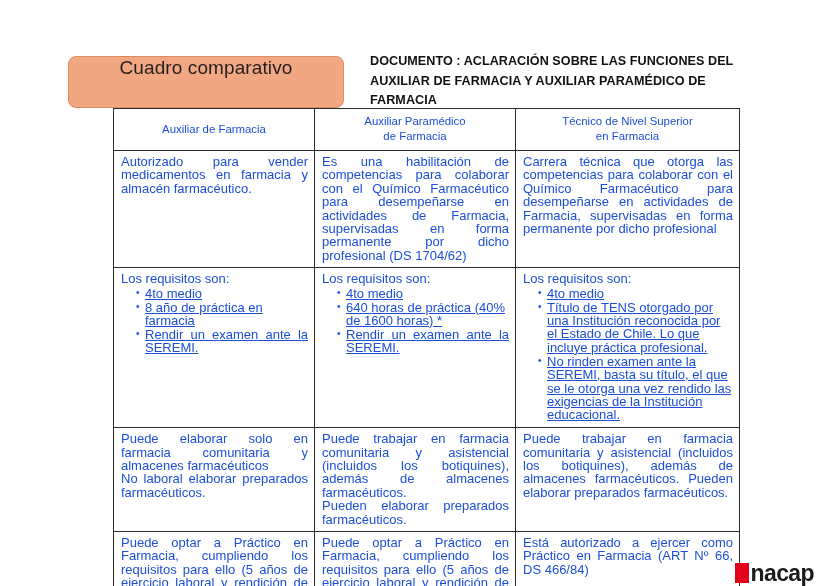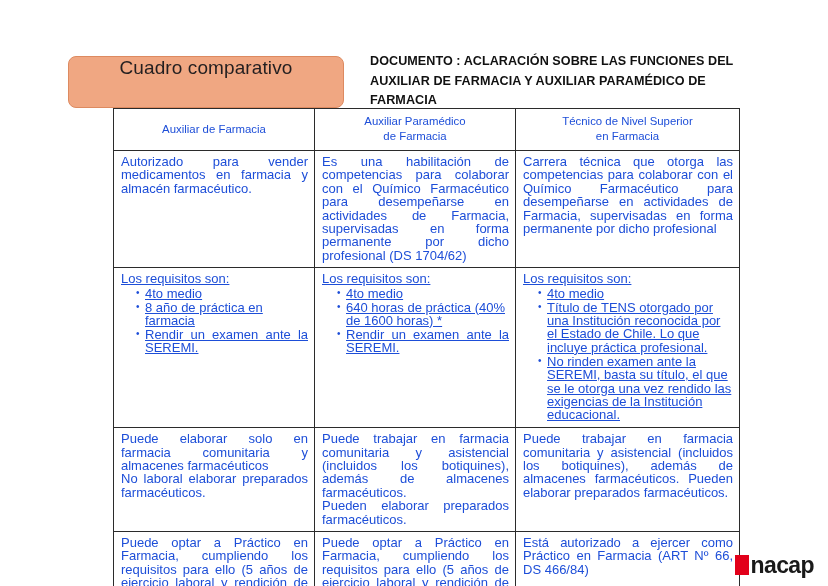--- a/index.html
+++ b/index.html
@@ -75,21 +75,20 @@
     line-height: 15px;
     font-size: 11.4px;
   }
   .col-1 { width: 192px; }
   .col-2 { width: 192px; margin-top: 11px; }
   .col-3 { width: 215px; }
 
   .cell-lead {
     text-align: left;
     margin: 0 0 1px 0;
-    text-decoration: underline;
   }
   .cell-para {
     margin: 0;
     text-align: justify;
   }
   .cell-para + .cell-para { margin-top: 0; }
   ul.cell-list {
     margin: 0;
     padding: 0 0 0 15px;
     list-style: none;
@@ -107,21 +106,21 @@
     left: 0;
     top: -0.5px;
     font-size: 10px;
   }
   ul.cell-list li.no-justify { text-align: left; }
 
   
   #footer-logo {
     position: absolute;
     right: 14px;
-    bottom: 8px;
+    bottom: 0;
     display: flex;
     align-items: center;
     height: 26px;
   }
   #footer-logo .logo-mark {
     width: 14px;
     height: 20px;
     background: #e2001a;
     margin-right: 2px;
   }

